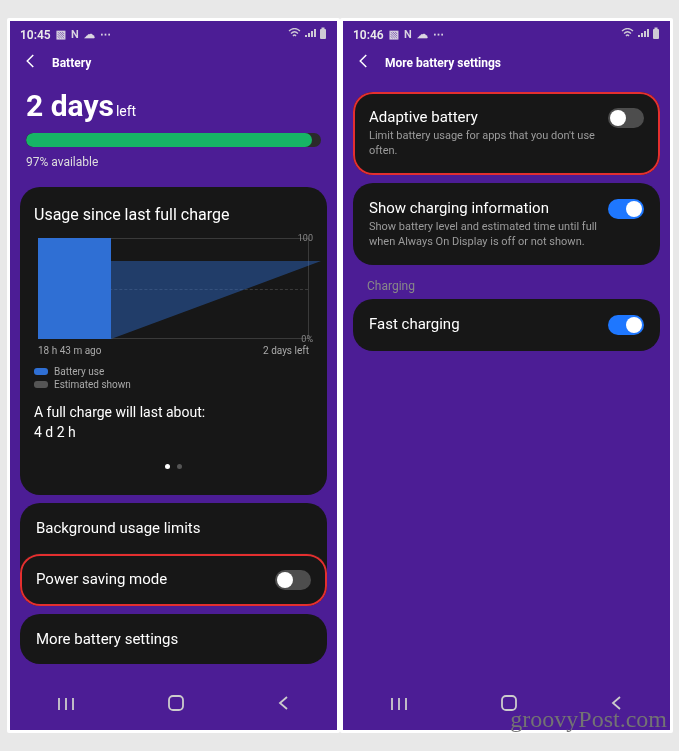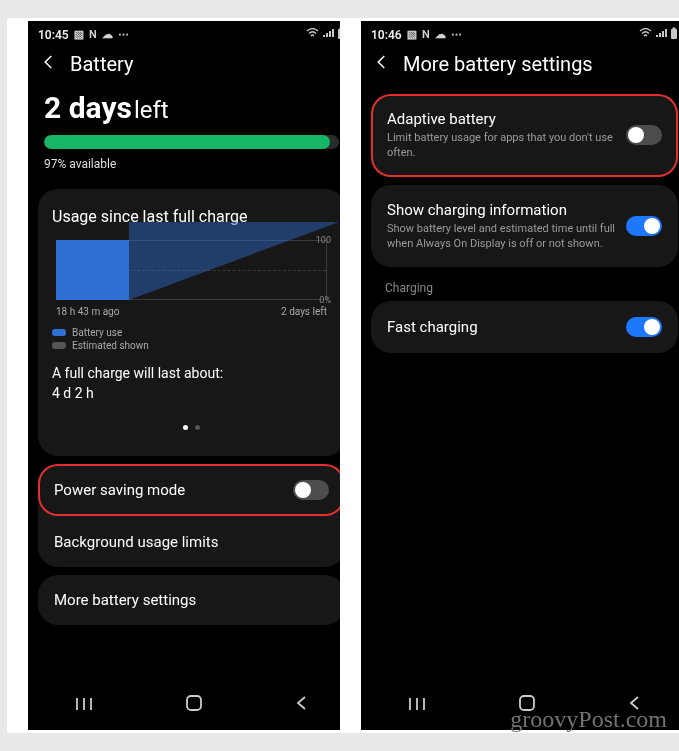--- a/index.html
+++ b/index.html
@@ -13,25 +13,24 @@
   }
   .frame {
     position: absolute;
     background: #fff;
     padding: 3px;
     border-radius: 2px;
   }
   .phone {
     width: 327px;
     height: 709px;
-    background: #000000;
+    background: #4c1d95;
     color: #fff;
     overflow: hidden;
     position: relative;
-    margin-left: 18px;
   }
   .frame-left { left: 7px; top: 18px; }
   .frame-right { left: 340px; top: 18px; }
   .status-bar {
     display: flex;
     justify-content: space-between;
     align-items: center;
     padding: 6px 10px 2px 10px;
     font-size: 12px;
     font-weight: 600;
@@ -40,42 +39,42 @@
   .status-left { display: flex; align-items: center; gap: 5px; }
   .status-right { display: flex; align-items: center; gap: 3px; }
   .status-ico { font-size: 11px; opacity: .9; }
   .header {
     display: flex;
     align-items: center;
     gap: 12px;
     padding: 8px 12px 10px 12px;
   }
   .back-arrow { width: 18px; height: 18px; stroke: #fff; stroke-width: 2; fill:none; }
-  .header-title { font-size: 20px; font-weight: 400; }
+  .header-title { font-size: 12px; font-weight: 700; }
   .big-block { padding: 4px 16px 6px 16px; }
   .days { font-size: 30px; font-weight: 700; display: inline; }
-  .days-left { font-size: 24px; font-weight: 400; margin-left:2px;}
+  .days-left { font-size: 14px; font-weight: 400; margin-left:2px;}
   .bar-track {
     margin-top: 10px;
     width: 100%;
     height: 14px;
     background: #2a2a2a;
     border-radius: 8px;
     overflow: hidden;
   }
   .bar-fill { height: 100%; background: #17b566; border-radius:8px; }
   .avail { font-size: 12px; margin-top: 8px; color: #ddd; }
   .card {
     background: #171717;
     margin: 12px 10px 0 10px;
     border-radius: 20px;
     padding: 18px 14px;
   }
   .card-title { font-size: 16px; margin-bottom: 14px; }
-  .chart-wrap { position: relative; height: 60px; margin: 4px 4px 0 4px; }
+  .chart-wrap { position: relative; height: 101px; margin: 4px 4px 0 4px; }
   .chart-grid { position:absolute; inset:0; border:1px solid #3a3a3a; }
   .chart-grid::before { content:""; position:absolute; top:50%; left:0; right:0; border-top:1px dashed #3a3a3a; }
   .chart-label { position:absolute; font-size:9px; color:#888; right:-4px; }
   .cl-top { top:-5px; } .cl-bot { bottom:-5px; }
   .chart-solid { position:absolute; bottom:0; left:0; background:#2f6fd4; }
   .chart-tri { position:absolute; bottom:0; width:0; height:0; border-style:solid; }
   .chart-foot { display:flex; justify-content:space-between; font-size:10px; color:#aaa; margin:6px 4px 0; }
   .legend { margin-top:10px; font-size:10px; color:#aaa; }
   .legend-row { display:flex; align-items:center; gap:6px; margin-top:2px;}
   .legend-sw { width:14px; height:7px; border-radius:3px; }
@@ -84,21 +83,21 @@
   .est-val { margin-top:4px; font-size:14px; }
   .dots { text-align:center; margin:14px 0 4px; }
   .dot { display:inline-block; width:5px; height:5px; border-radius:50%; background:#555; margin:0 2px; }
   .dot.on { background:#fff; }
   .row-card {
     background:#171717;
     margin: 8px 10px 0 10px;
     border-radius: 20px;
   }
   .row {
-    display:flex; justify-content:space-between; align-items:center;
+    display:flex; justify-content:space-between; align-items:flex-start;
     padding: 16px 16px;
   }
   .row + .row { border-top:1px solid #2a2a2a70; }
   .row-title { font-size:15px; }
   .row-sub { font-size:11px; color:#9b9b9b; margin-top:3px; line-height:1.35; }
   .row-text { display:flex; flex-direction:column; flex:1; padding-right:8px; }
   .toggle {
     width:36px; height:20px; border-radius:12px; position:relative; flex-shrink:0;
   }
   .toggle .knob { position:absolute; top:2px; width:16px; height:16px; border-radius:50%; background:#fff; }
@@ -201,28 +200,28 @@
     <div class="est-txt">A full charge will last about:</div>
     <div class="est-val">4 d 2 h</div>
 
     <div class="dots">
       <span class="dot on"></span>
       <span class="dot"></span>
     </div>
   </div>
 
   <div class="row-card">
+    <div class="row">
+      <span class="row-title">Background usage limits</span>
+    </div>
     <div class="row highlight">
       <span class="row-title">Power saving mode</span>
       <span class="toggle off">
             <span class="knob"></span>
           </span>
-    </div>
-    <div class="row">
-      <span class="row-title">Background usage limits</span>
     </div>
   </div>
 
   <div class="row-card">
     <div class="row">
       <span class="row-title">More battery settings</span>
     </div>
   </div>
 
   <div class="navbar">

